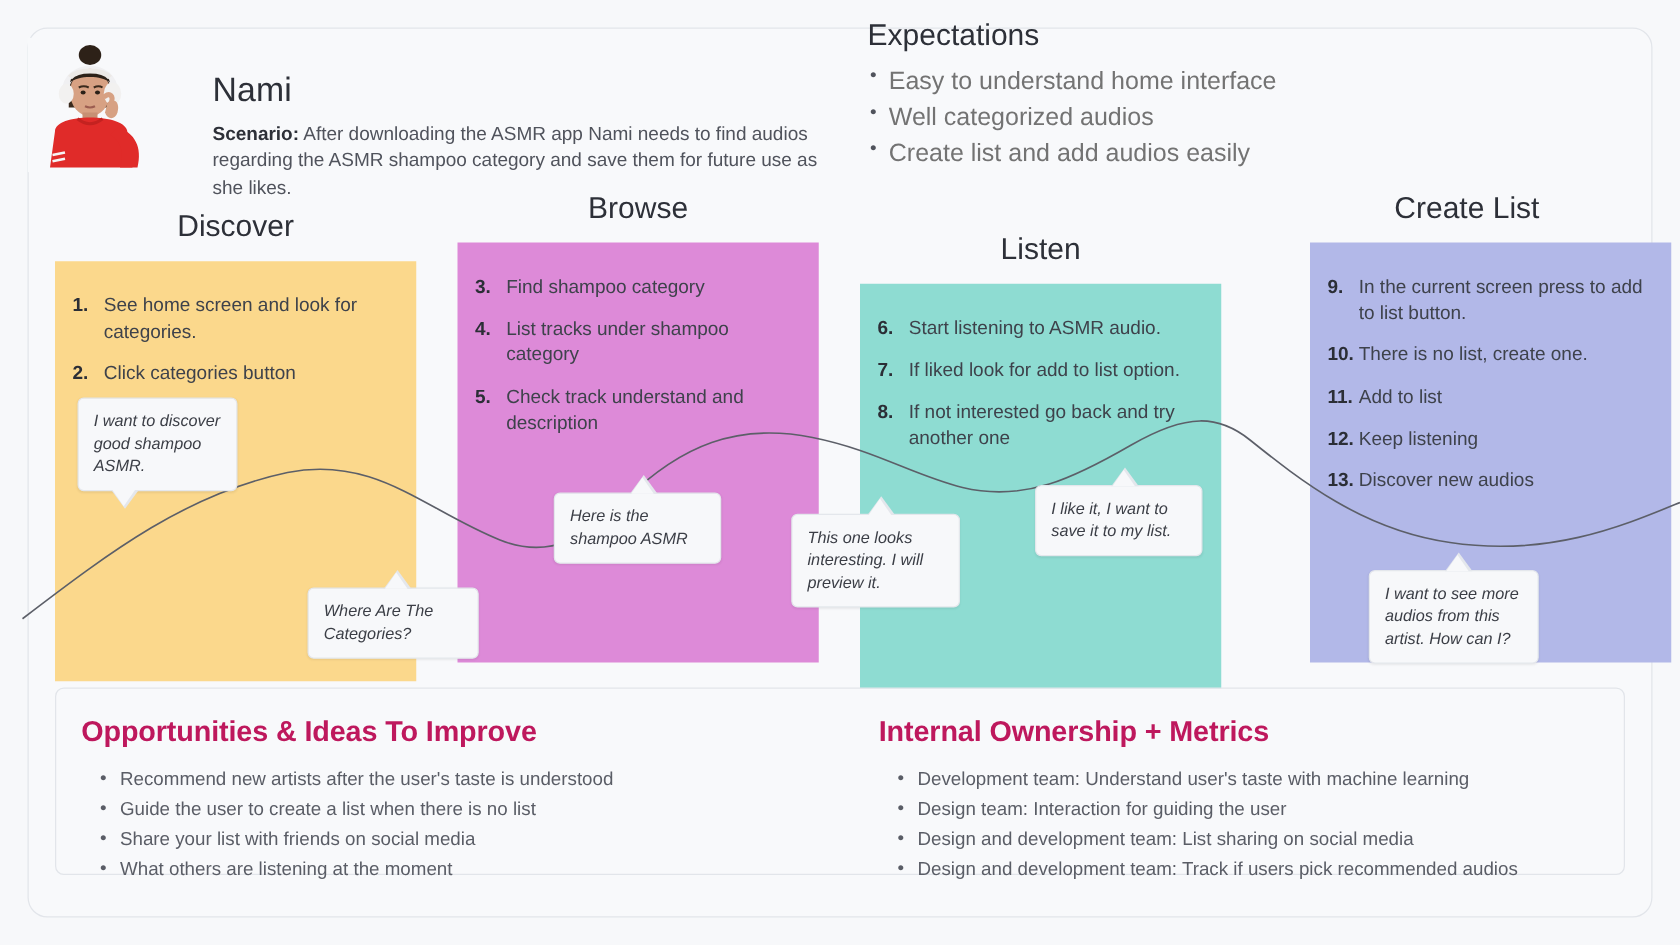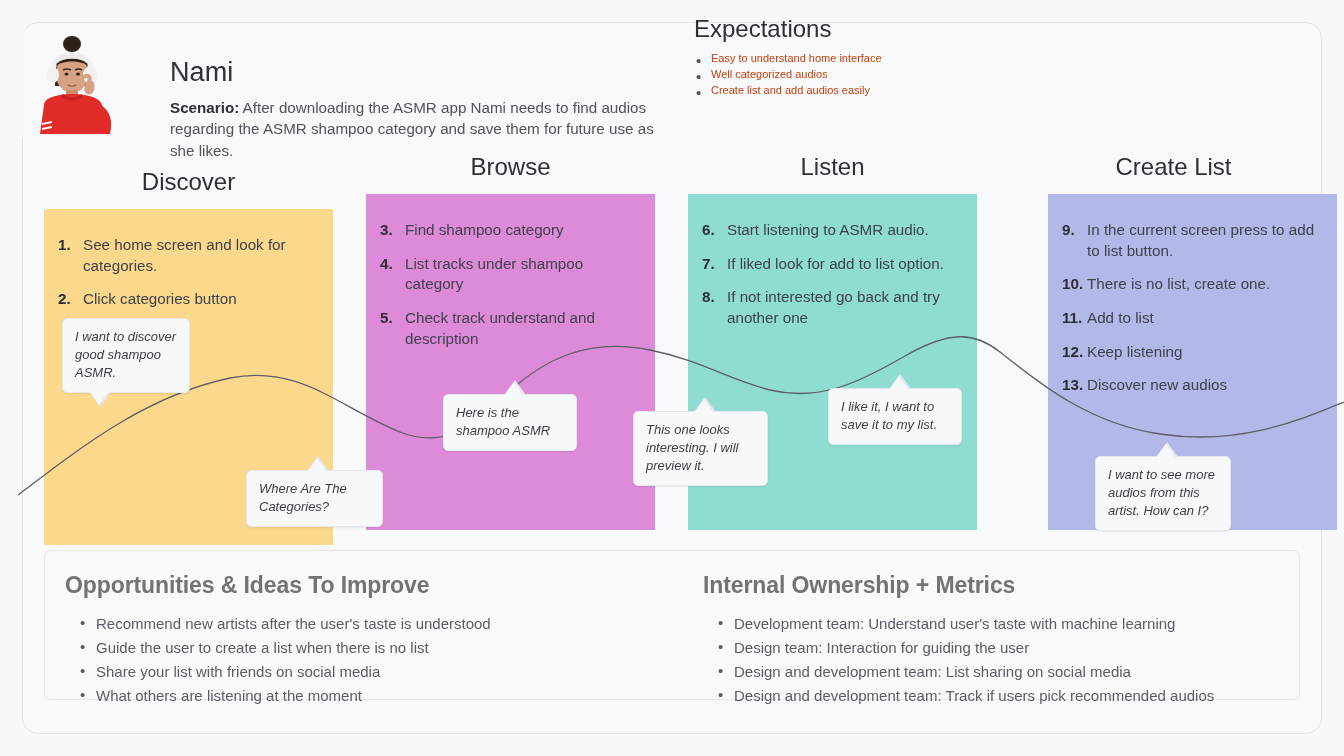--- a/index.html
+++ b/index.html
@@ -67,23 +67,23 @@
     font-size: 24px;
     color: #2d3038;
     font-weight: 400;
     margin-bottom: 9px;
     line-height: 1.1;
   }
   .expect ul { list-style: none; }
   .expect li {
     position: relative;
     padding-left: 17px;
-    font-size: 11px;
+    font-size: 20px;
     line-height: 1.45;
-    color: #c2410c;
+    color: #737373;
   }
   .expect li::before {
     content: "\2022";
     position: absolute; left: 2px; top: -1px;
     color: #50535c; font-size: 15px;
   }
 
   
   .stages {
     position: absolute;
@@ -91,21 +91,21 @@
     width: 1256px; height: 380px;
   }
   .stage {
     position: absolute;
     top: 0;
     width: 289px;
     height: 380px;
   }
   .stage:nth-of-type(1) { left: 0px; margin-top: 15px; }
   .stage:nth-of-type(2) { left: 322px; }
-  .stage:nth-of-type(3) { left: 644px; }
+  .stage:nth-of-type(3) { left: 644px; margin-top: 33px; }
   .stage:nth-of-type(4) { left: 966px; padding-left: 38px; }
 
   .stage-title {
     text-align: center;
     font-size: 24px;
     color: #2d3038;
     font-weight: 400;
     line-height: 1;
     margin-bottom: 15px;
   }
@@ -193,21 +193,21 @@
     border: 1.4px solid #e2e5ea;
     border-radius: 7px;
     padding: 22px 22px 0 20px;
   }
   .bcol { position: absolute; top: 22px; }
   .bcol.left  { left: 20px;  width: 620px; }
   .bcol.right { left: 658px; width: 600px; }
   .bcol h3 {
     font-size: 23px;
     font-weight: 700;
-    color: #737373;
+    color: #be185d;
     margin-bottom: 14px;
     line-height: 1.1;
     letter-spacing: -.1px;
   }
   .bcol ul { list-style: none; padding-left: 14px; }
   .bcol li {
     position: relative;
     padding-left: 17px;
     font-size: 15px;
     line-height: 1.6;

